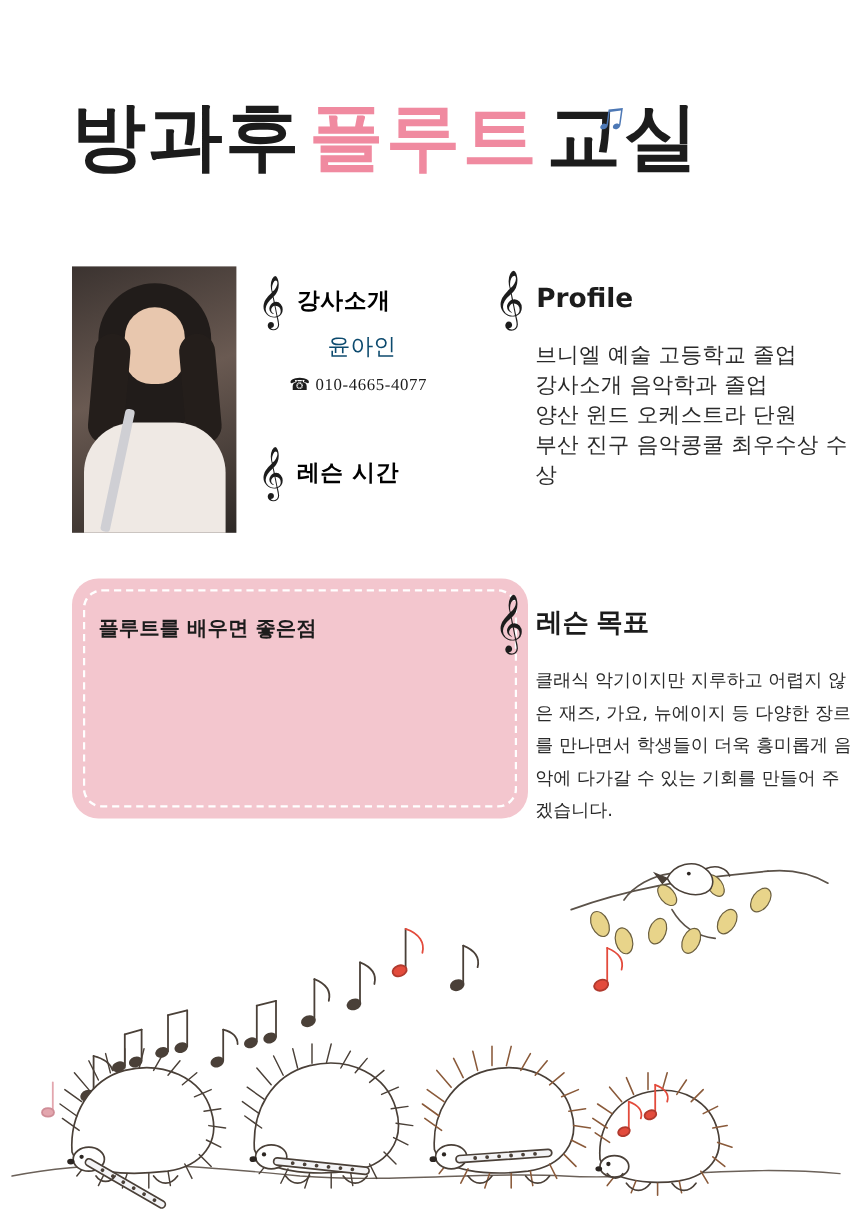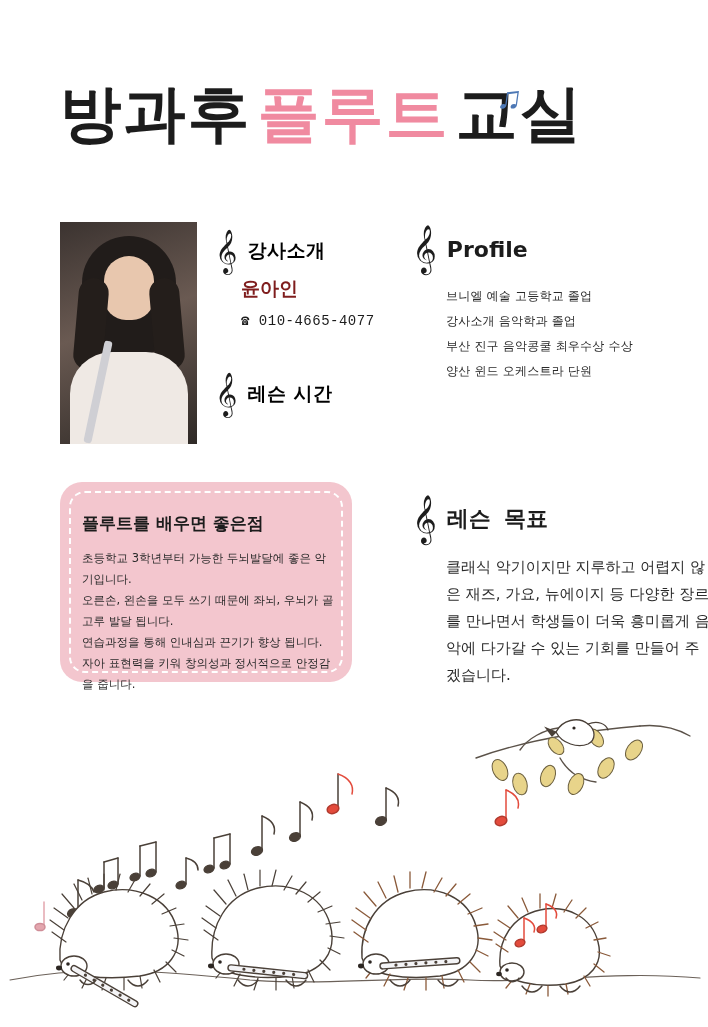--- a/index.html
+++ b/index.html
@@ -131,27 +131,27 @@
   .head-label {
     font-family: "DejaVu Sans", sans-serif;
     font-size: 19px;
     font-weight: bold;
     color: #000000;
     letter-spacing: 0.5px;
   }
   .sub-center {
     font-family: "DejaVu Sans", sans-serif;
     font-size: 19px;
-    font-weight: bold;
-    color: #7f1d1d;
-    margin-left: 26px;
+    font-weight: normal;
+    color: #0c4a6e;
+    margin-left: 58px;
     margin-top: 6px;
   }
   .phone {
-    font-family: Liberation Mono, monospace;
+    font-family: Liberation Serif, serif;
     font-size: 14px;
     color: #1c1c1c;
     margin-left: 26px;
     margin-top: 10px;
     letter-spacing: 0.5px;
   }
 
   
   .profile-title {
     font-family: "DejaVu Sans", sans-serif;
@@ -159,32 +159,32 @@
     font-weight: bold;
     color: #1c1c1c;
   }
   .profile-list {
     margin: 14px 0 0 0;
     padding: 0;
     list-style: none;
   }
   .profile-list li {
     font-family: "DejaVu Sans", sans-serif;
-    font-size: 12px;
+    font-size: 18px;
     line-height: 25px;
     color: #2a2a2a;
     letter-spacing: 0.2px;
   }
 
   
   .pink-box {
     position: absolute;
     left: 60px;
     top: 482px;
-    width: 292px;
+    width: 380px;
     height: 200px;
     background: #f3c6ce;
     border-radius: 22px;
     box-sizing: border-box;
   }
   .pink-inner {
     position: absolute;
     left: 9px;
     top: 9px;
     right: 9px;
@@ -212,21 +212,21 @@
   }
   .pink-list li {
     font-family: "DejaVu Sans", sans-serif;
     font-size: 11.5px;
     line-height: 21px;
     color: #2a2a2a;
   }
 
   
   .goal-title {
-    font-family: Liberation Mono, monospace;
+    font-family: Liberation Sans, sans-serif;
     font-size: 22px;
     font-weight: bold;
     color: #1c1c1c;
   }
   .goal-body {
     margin-top: 14px;
     font-family: "DejaVu Sans", sans-serif;
     font-size: 15px;
     line-height: 27px;
     color: #2a2a2a;
@@ -279,34 +279,28 @@
 </div>
 
 <div class="blk" style="left:412px; top:228px;">
   <div class="head-line">
     <span class="clef" style="font-size:42px;">𝄞</span>
     <span class="profile-title">Profile</span>
   </div>
   <ul class="profile-list" style="margin-left:34px;">
     <li>브니엘 예술 고등학교 졸업</li>
     <li>강사소개 음악학과 졸업</li>
+    <li>양산 윈드 오케스트라 단원</li>
     <li>부산 진구 음악콩쿨 최우수상 수상</li>
-    <li>양산 윈드 오케스트라 단원</li>
   </ul>
 </div>
 
 <div class="pink-box">
   <div class="pink-inner"></div>
   <div class="pink-title">플루트를 배우면 좋은점</div>
-  <ul class="pink-list">
-    <li>초등학교 3학년부터 가능한 두뇌발달에 좋은 악기입니다.</li>
-    <li>오른손, 왼손을 모두 쓰기 때문에 좌뇌, 우뇌가 골고루 발달 됩니다.</li>
-    <li>연습과정을 통해 인내심과 끈기가 향상 됩니다.</li>
-    <li>자아 표현력을 키워 창의성과 정서적으로 안정감을 줍니다.</li>
-  </ul>
 </div>
 
 <div class="blk" style="left:412px; top:498px;">
   <div class="head-line">
     <span class="clef" style="font-size:42px;">𝄞</span>
     <span class="goal-title">레슨 목표</span>
   </div>
   <div class="goal-body" style="margin-left:34px;">클래식 악기이지만 지루하고 어렵지 않은 재즈, 가요, 뉴에이지 등 다양한 장르를 만나면서 학생들이 더욱 흥미롭게 음악에 다가갈 수 있는 기회를 만들어 주겠습니다.</div>
 </div>
 

